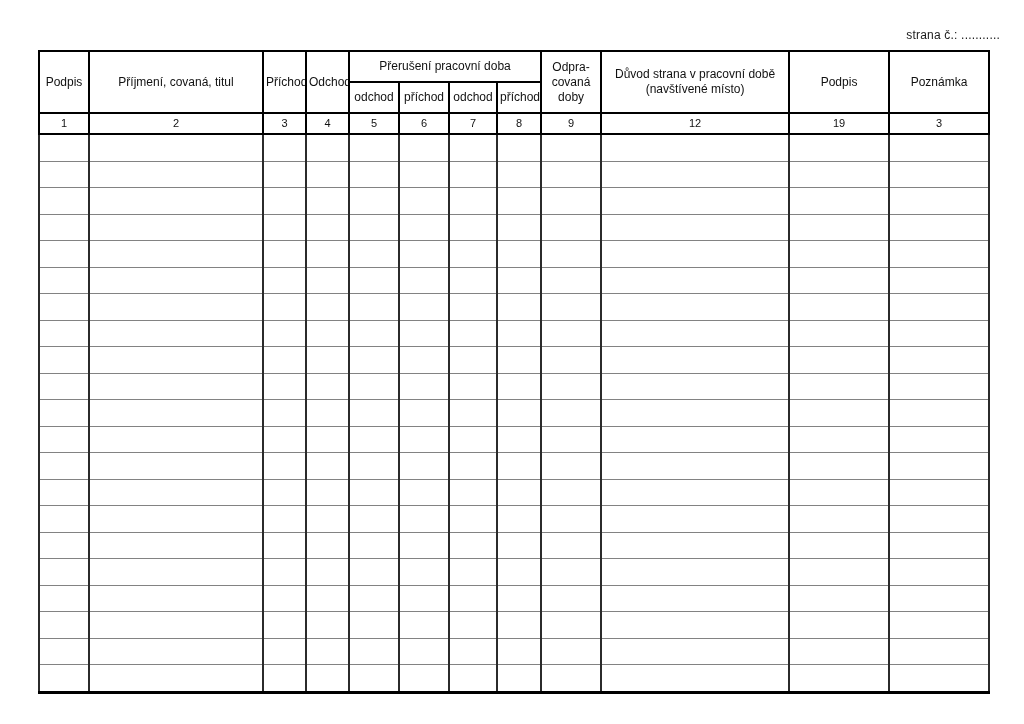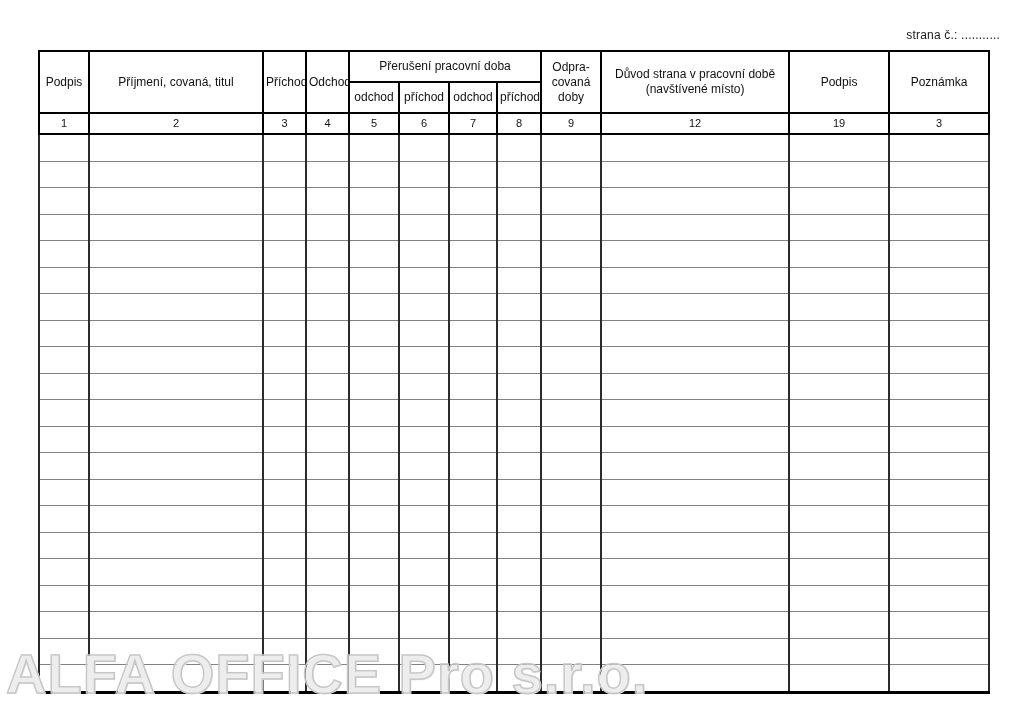--- a/index.html
+++ b/index.html
@@ -432,15 +432,14 @@
           <td></td>
           <td></td>
           <td></td>
           <td></td>
           <td></td>
           <td></td>
         </tr>
       </tbody>
   </table>
 
-  <div class="watermark">ALFA OFFICE Pro s.r.o.</div>
 
 </div>
 
 </body></html>

